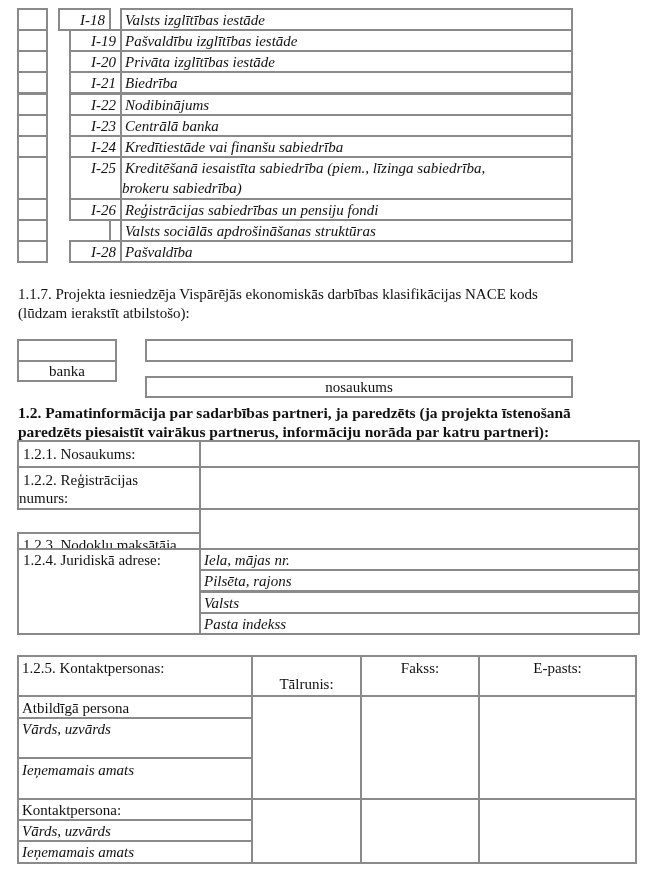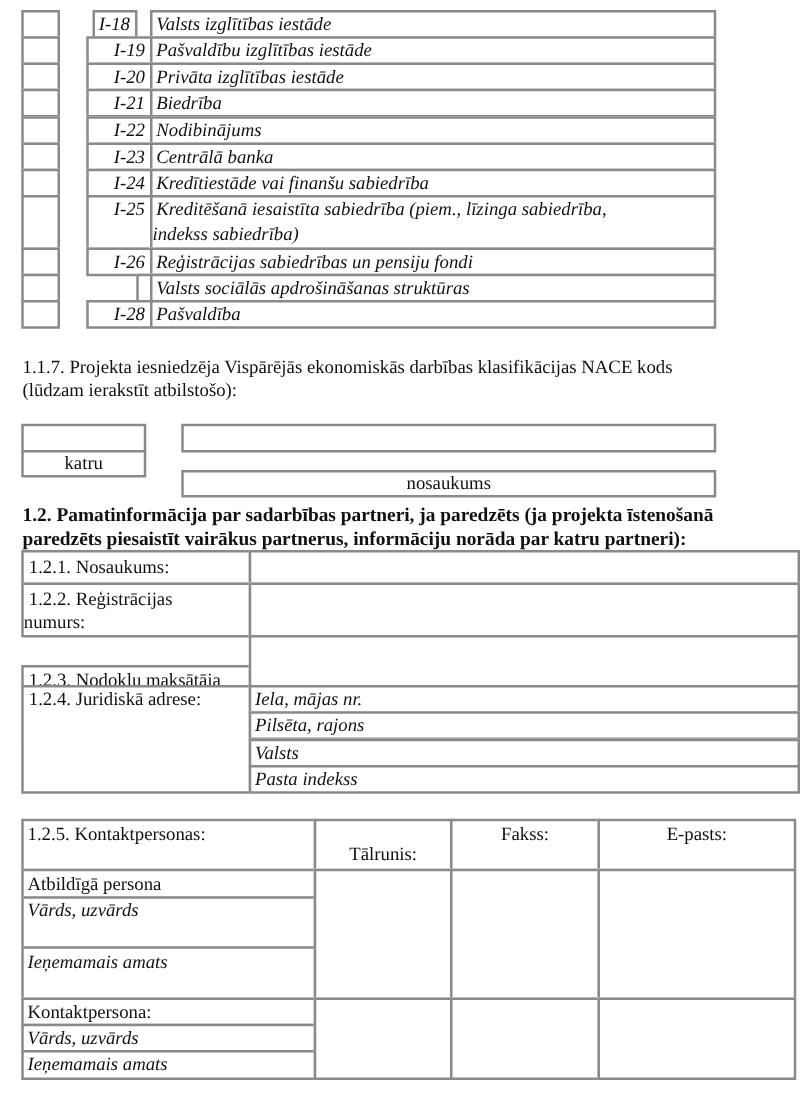--- a/index.html
+++ b/index.html
@@ -20,21 +20,21 @@
   .para { position: absolute; left: 18px; font-size: 15px; line-height: 19px; }
   .bold { font-weight: bold; }
   .center { text-align: center; }
 </style>
 </head>
 <body>
 
 <div class="abs" style="left:0;top:0;width:645px;height:265px;">
 
   <div class="cell" style="left:17px;top:8px;width:31px;height:23px;"></div>
-  <div class="cell" style="left:74px;top:8px;width:36px;height:23px;">
+  <div class="cell" style="left:58px;top:8px;width:53px;height:23px;">
       <span class="txt it code" style="right:0;top:1px;">I-18</span>
     </div>
   <div class="cell" style="left:120px;top:8px;width:453px;height:23px;">
       <span class="txt it" style="left:3px;top:1px;">Valsts izglītības iestāde</span>
     </div>
 
   <div class="cell" style="left:17px;top:29px;width:31px;height:23px;"></div>
   <div class="cell" style="left:69px;top:29px;width:53px;height:23px;">
       <span class="txt it code" style="right:0;top:1px;">I-19</span>
     </div>
@@ -81,21 +81,21 @@
   <div class="cell" style="left:120px;top:135px;width:453px;height:23px;">
       <span class="txt it" style="left:3px;top:1px;">Kredītiestāde vai finanšu sabiedrība</span>
     </div>
 
   <div class="cell" style="left:17px;top:156px;width:31px;height:44px;"></div>
   <div class="cell" style="left:69px;top:156px;width:53px;height:44px;">
       <span class="txt it code" style="right:0;top:1px;">I-25</span>
     </div>
   <div class="cell" style="left:120px;top:156px;width:453px;height:44px;">
     <span class="txt it" style="left:3px;top:1px;">Kreditēšanā iesaistīta sabiedrība (piem., līzinga sabiedrība,</span>
-    <span class="txt it" style="left:0px;top:21px;">indekss sabiedrība)</span>
+    <span class="txt it" style="left:0px;top:21px;">brokeru sabiedrība)</span>
   </div>
 
   <div class="cell" style="left:17px;top:198px;width:31px;height:23px;"></div>
   <div class="cell" style="left:69px;top:198px;width:53px;height:23px;">
       <span class="txt it code" style="right:0;top:1px;">I-26</span>
     </div>
   <div class="cell" style="left:120px;top:198px;width:453px;height:23px;">
       <span class="txt it" style="left:3px;top:1px;">Reģistrācijas sabiedrības un pensiju fondi</span>
     </div>
 
@@ -115,21 +115,21 @@
       <span class="txt it" style="left:3px;top:1px;">Pašvaldība</span>
     </div>
 </div>
 
 <div class="para" style="top:285px;">
   <div>1.1.7. Projekta iesniedzēja Vispārējās ekonomiskās darbības klasifikācijas NACE kods</div>
   <div>(lūdzam ierakstīt atbilstošo):</div>
 </div>
 
 <div class="cell" style="left:17px;top:339px;width:100px;height:23px;"><span></span></div>
-<div class="cell center" style="left:17px;top:360px;width:100px;height:22px;line-height:18px;"><span>katru</span></div>
+<div class="cell center" style="left:17px;top:360px;width:100px;height:22px;line-height:18px;"><span>banka</span></div>
 
 <div class="cell" style="left:145px;top:339px;width:428px;height:23px;"><span></span></div>
 <div class="cell center" style="left:145px;top:376px;width:428px;height:22px;line-height:18px;"><span>nosaukums</span></div>
 
 <div class="para bold" style="top:403px;font-size:15.5px;">
   <div>1.2. Pamatinformācija par sadarbības partneri, ja paredzēts (ja projekta īstenošanā</div>
   <div>paredzēts piesaistīt vairākus partnerus, informāciju norāda par katru partneri):</div>
 </div>
 
 <div class="abs" style="left:0;top:0;width:645px;height:884px;pointer-events:none;">

